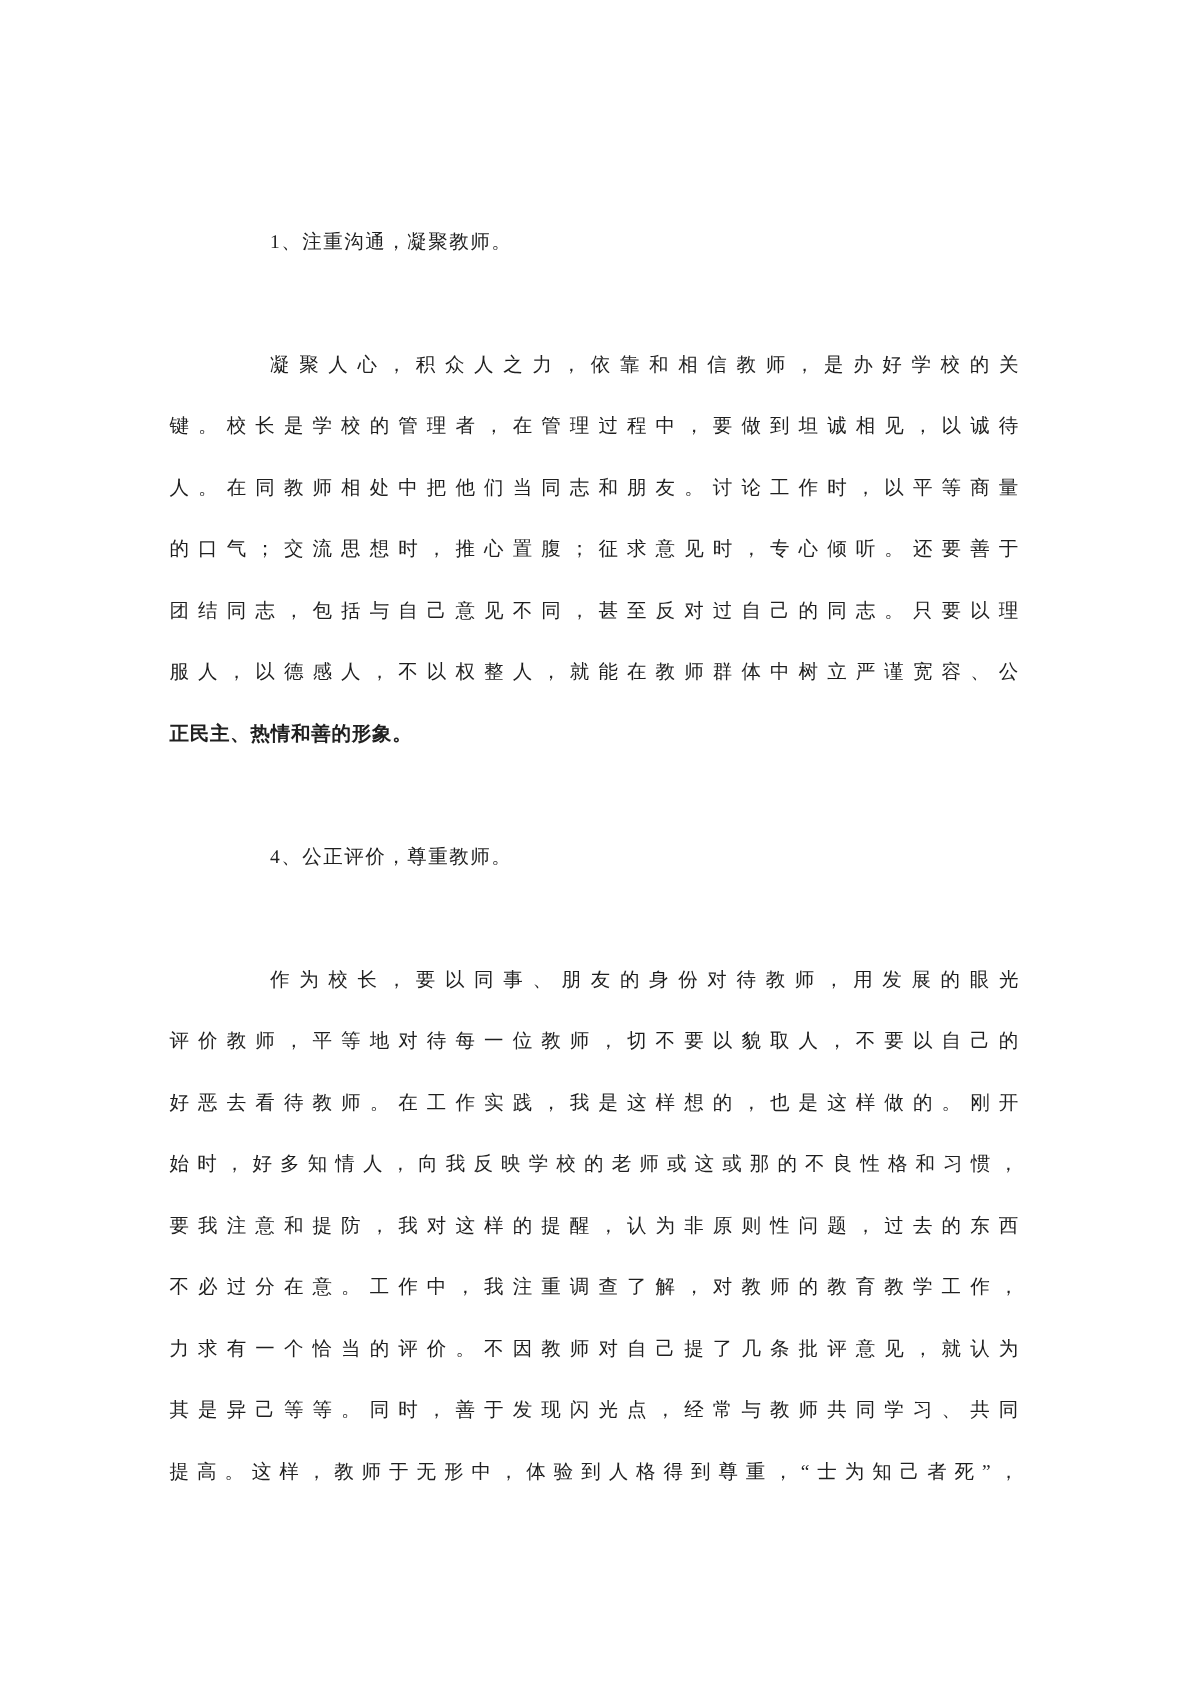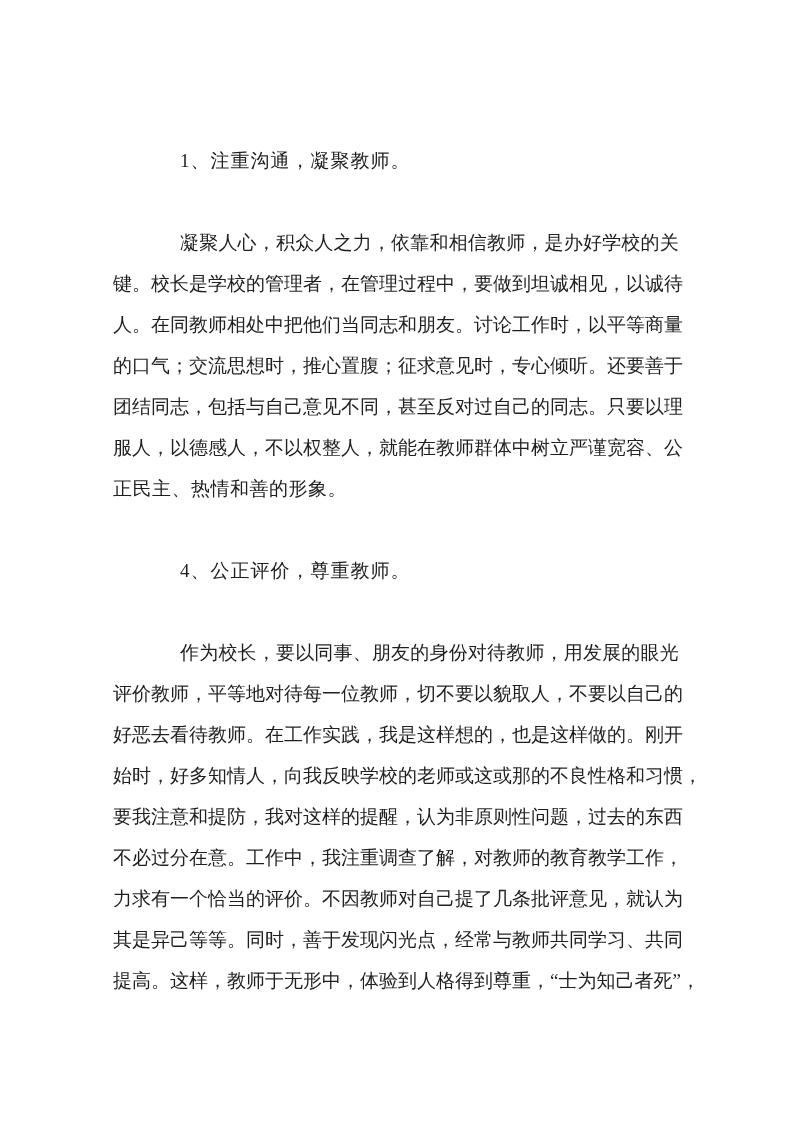--- a/index.html
+++ b/index.html
@@ -26,38 +26,39 @@
     left: 113px;
     width: 566px;
     color: #1f1f1f;
   }
   .block {
     margin: 0 0 41px 0; 
   }
   .line {
     height: 41px;
     line-height: 41px;
-    font-size: 19px;
+    font-size: 13px;
     white-space: nowrap;
   }
   
   .line.just {
     display: flex;
     justify-content: space-between;
     align-items: center;
   }
   .line.first {
     padding-left: 67px; 
   }
   .line.heading {
     padding-left: 67px;
     letter-spacing: 1px;
   }
   .line.plain {
     letter-spacing: 0.5px;
+    font-weight: bold;
   }
   .ch {
     display: inline-block;
   }
 </style>
 </head>
 <body>
 
 <div class="page">
   <div class="content" style="color: rgb(31, 31, 31);">

